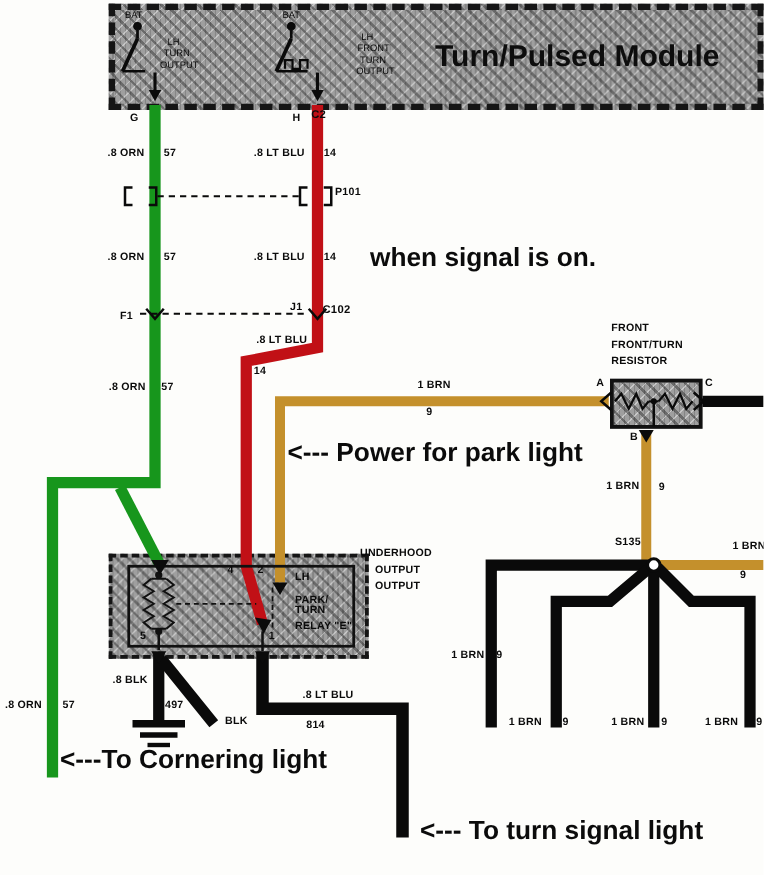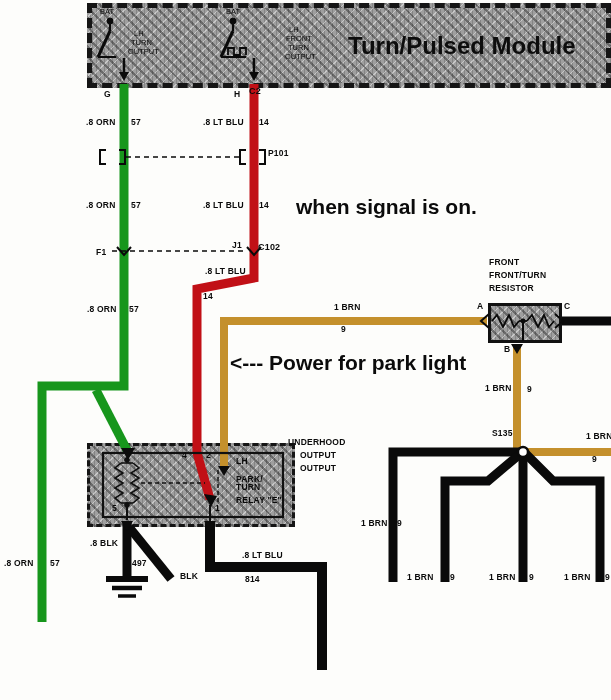--- a/index.html
+++ b/index.html
@@ -213,14 +213,16 @@
 
   <span class="lbl" style="left:407px;top:572px">1 BRN</span>
   <span class="lbl" style="left:450px;top:572px">9</span>
   <span class="lbl" style="left:489px;top:572px">1 BRN</span>
   <span class="lbl" style="left:529px;top:572px">9</span>
   <span class="lbl" style="left:564px;top:572px">1 BRN</span>
   <span class="lbl" style="left:605px;top:572px">9</span>
 
   <div class="ann" style="left:230px;top:351px">&lt;--- Power for park light</div>
   <div class="ann" style="left:296px;top:195px">when signal is on.</div>
+  <div class="ann" style="left:48px;top:596px">&lt;---To Cornering light</div>
+  <div class="ann" style="left:336px;top:653px">&lt;--- To turn signal light</div>
 
 </div>
 
 </body></html>

